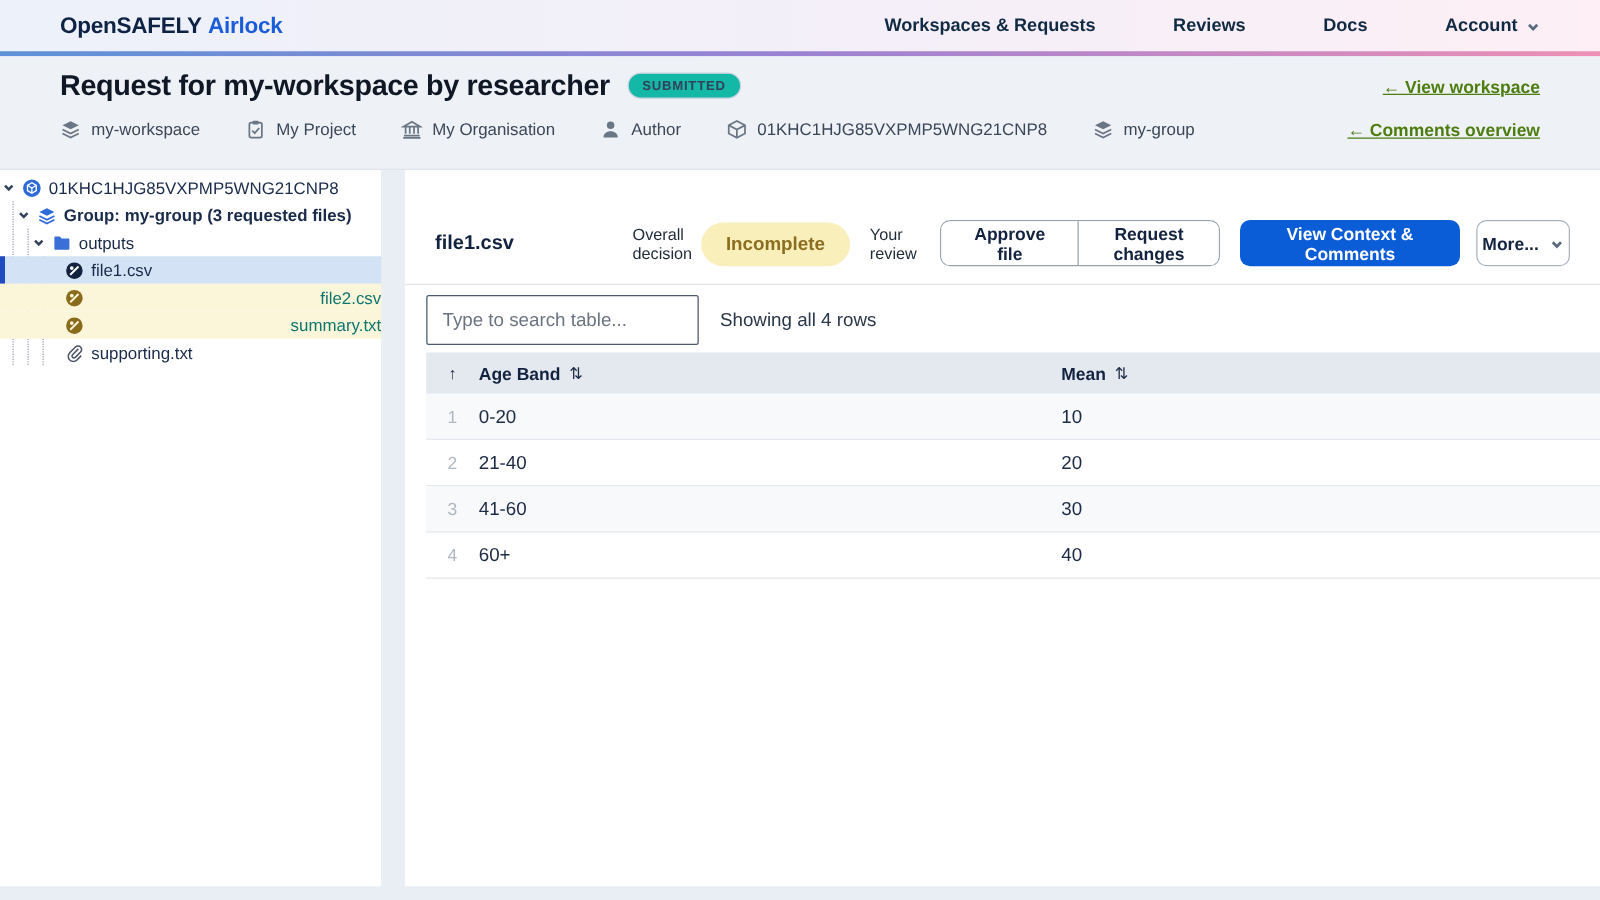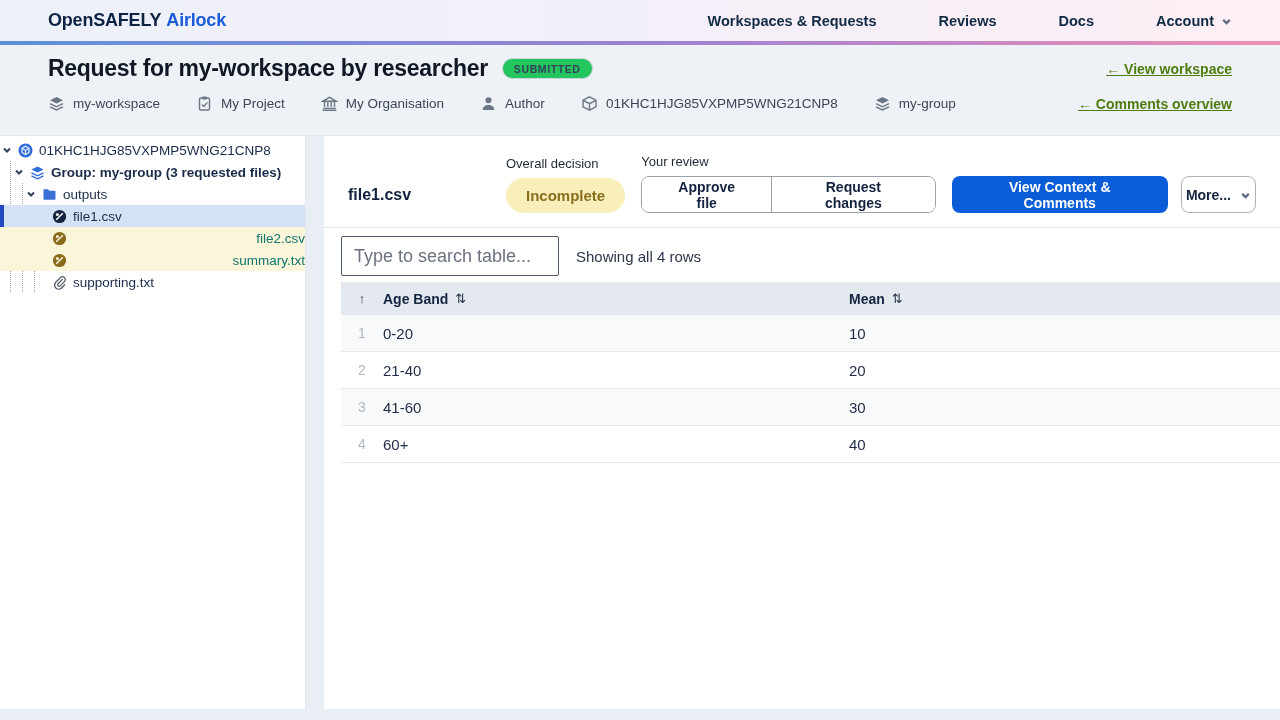--- a/index.html
+++ b/index.html
@@ -28,21 +28,21 @@
   
   .pagehead {
     height:91px; background:#eef1f6; padding:10px 48px 0 48px;
     border-bottom:1px solid #e0e4ea;
   }
   .ph-row1 { display:flex; align-items:center; justify-content:space-between; }
   .ph-title-wrap { display:flex; align-items:center; gap:14px; }
   .ph-title { font-size:23px; font-weight:800; color:#101826; letter-spacing:-0.3px;}
   .status-pill {
     font-size:10.5px; font-weight:700; letter-spacing:0.6px; color:#33415a;
-    background:#22c55e; border:1px solid #cdd5e0; border-radius:999px;
+    background:#14b8a6; border:1px solid #cdd5e0; border-radius:999px;
     padding:4px 11px 3px 11px;
   }
   .hlink { font-size:14px; font-weight:700; color:#4d7c0f; text-decoration:underline; cursor:pointer;}
   .ph-row2 { display:flex; align-items:center; justify-content:space-between; margin-top:13px;}
   .meta { display:flex; align-items:center; gap:36px; }
   .meta-item { display:flex; align-items:center; gap:8px; font-size:13.5px; color:#3b4656;}
   .micon { width:17px; height:17px; flex:0 0 auto;}
   .micon .st { stroke:#6b7684; stroke-width:1.4; fill:none; }
   .micon .fl { fill:#6b7684; }
   
@@ -65,21 +65,21 @@
   .trow.selected { background:#d3e2f4; }
   .trow.selected::before { content:""; position:absolute; left:0; top:0; width:4px; height:100%; background:#2149c0; }
   .trow.changed { background:#fbf5da; color:#0f766e;justify-content:space-between; }
   .main { flex:1; background:#ffffff; min-width:0; }
   
   .filehead {
     height:92px; border-bottom:1px solid #e3e6ea;
     display:flex; align-items:flex-end; padding:0 24px 14px 24px; gap:16px;
   }
   .file-title { font-size:16px; font-weight:700; color:#13233f; flex:0 0 142px; margin-bottom:9px;}
-  .ctl-group { display:flex; flex-direction:column; align-items:flex-start; gap:7px; }
+  .ctl-group { display:flex; flex-direction:row; align-items:center; gap:7px; }
   .ctl-label { font-size:13px; color:#1f2937; }
   .badge-incomplete {
     background:#f8efbb; color:#8a6d1f; font-size:15px; font-weight:600;
     border-radius:999px; padding:8px 20px; line-height:1.3;
   }
   .segmented { display:flex; border:1px solid #98a1ac; border-radius:8px; background:#fff; overflow:hidden;}
   .segbtn {
     height:35px; padding:0 26px; background:#fff; border:none; font-family:inherit;
     font-size:14px; font-weight:700; color:#13233f; cursor:pointer;
   }
@@ -90,21 +90,21 @@
   }
   .btn-more {
     height:37px; padding:0 4px; background:#fff; border:1px solid #aab2bc; border-radius:8px;
     font-family:inherit; font-size:14px; font-weight:700; color:#13233f; cursor:pointer;
     display:flex; align-items:center; gap:9px; margin-left:-3px;
   }
   
   .searchrow { display:flex; align-items:center; padding:8px 0 6px 17px; gap:17px; }
   .search-input {
     width:218px; height:40px; border:1px solid #4b5868; border-radius:2px;
-    padding:0 12px; font-family:inherit; font-size:18px; color:#16243f; background:#fff;
+    padding:0 12px; font-family:inherit; font-size:15px; color:#16243f; background:#fff;
   }
   .search-input::placeholder { color:#6b7280; }
   .rows-status { font-size:15px; color:#2b3749; }
   .tbl { margin-left:17px; }
   .tbl-head {
     display:grid; grid-template-columns:42px 466px 1fr; align-items:center;
     background:#e4e9f0; height:33px; font-size:14px; font-weight:700; color:#13233f;
   }
   .tbl-head .hc { display:flex; align-items:center; gap:7px; cursor:pointer;}
   .hc-num { justify-content:center; }

